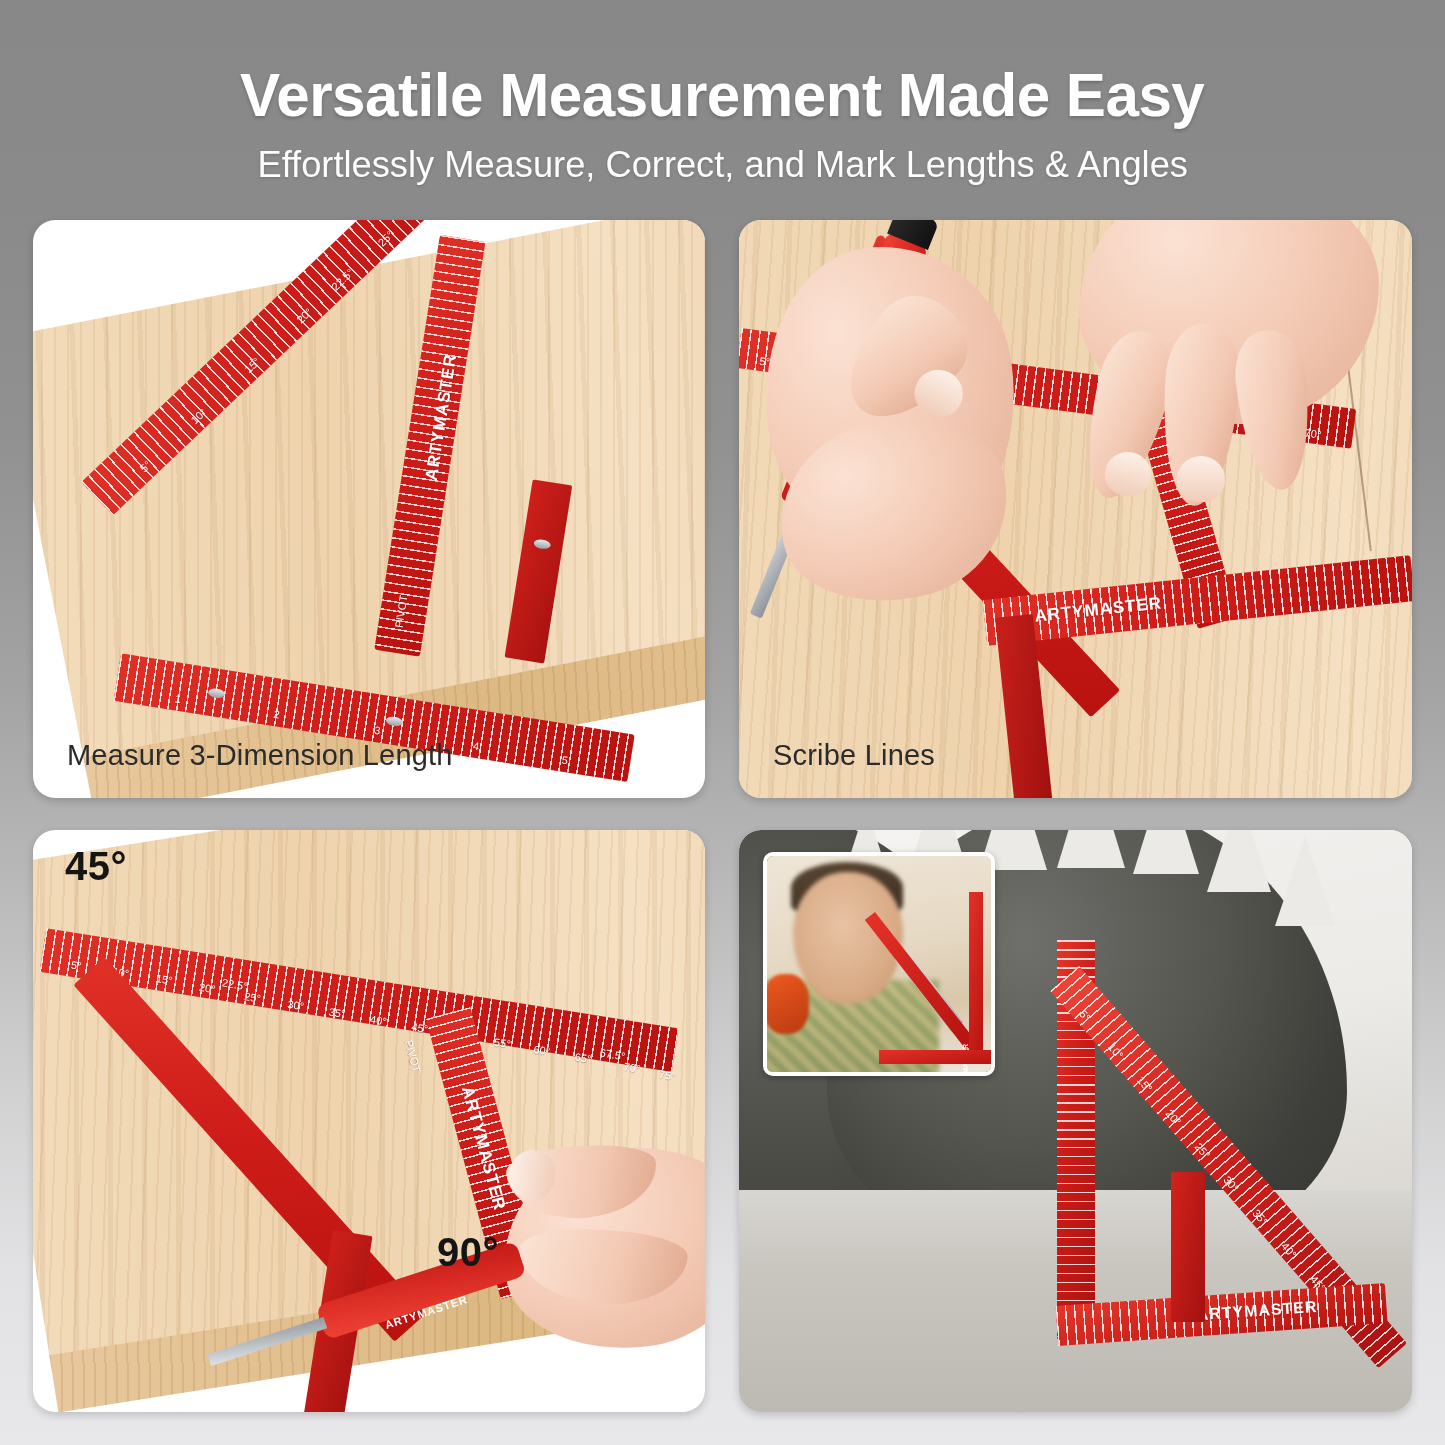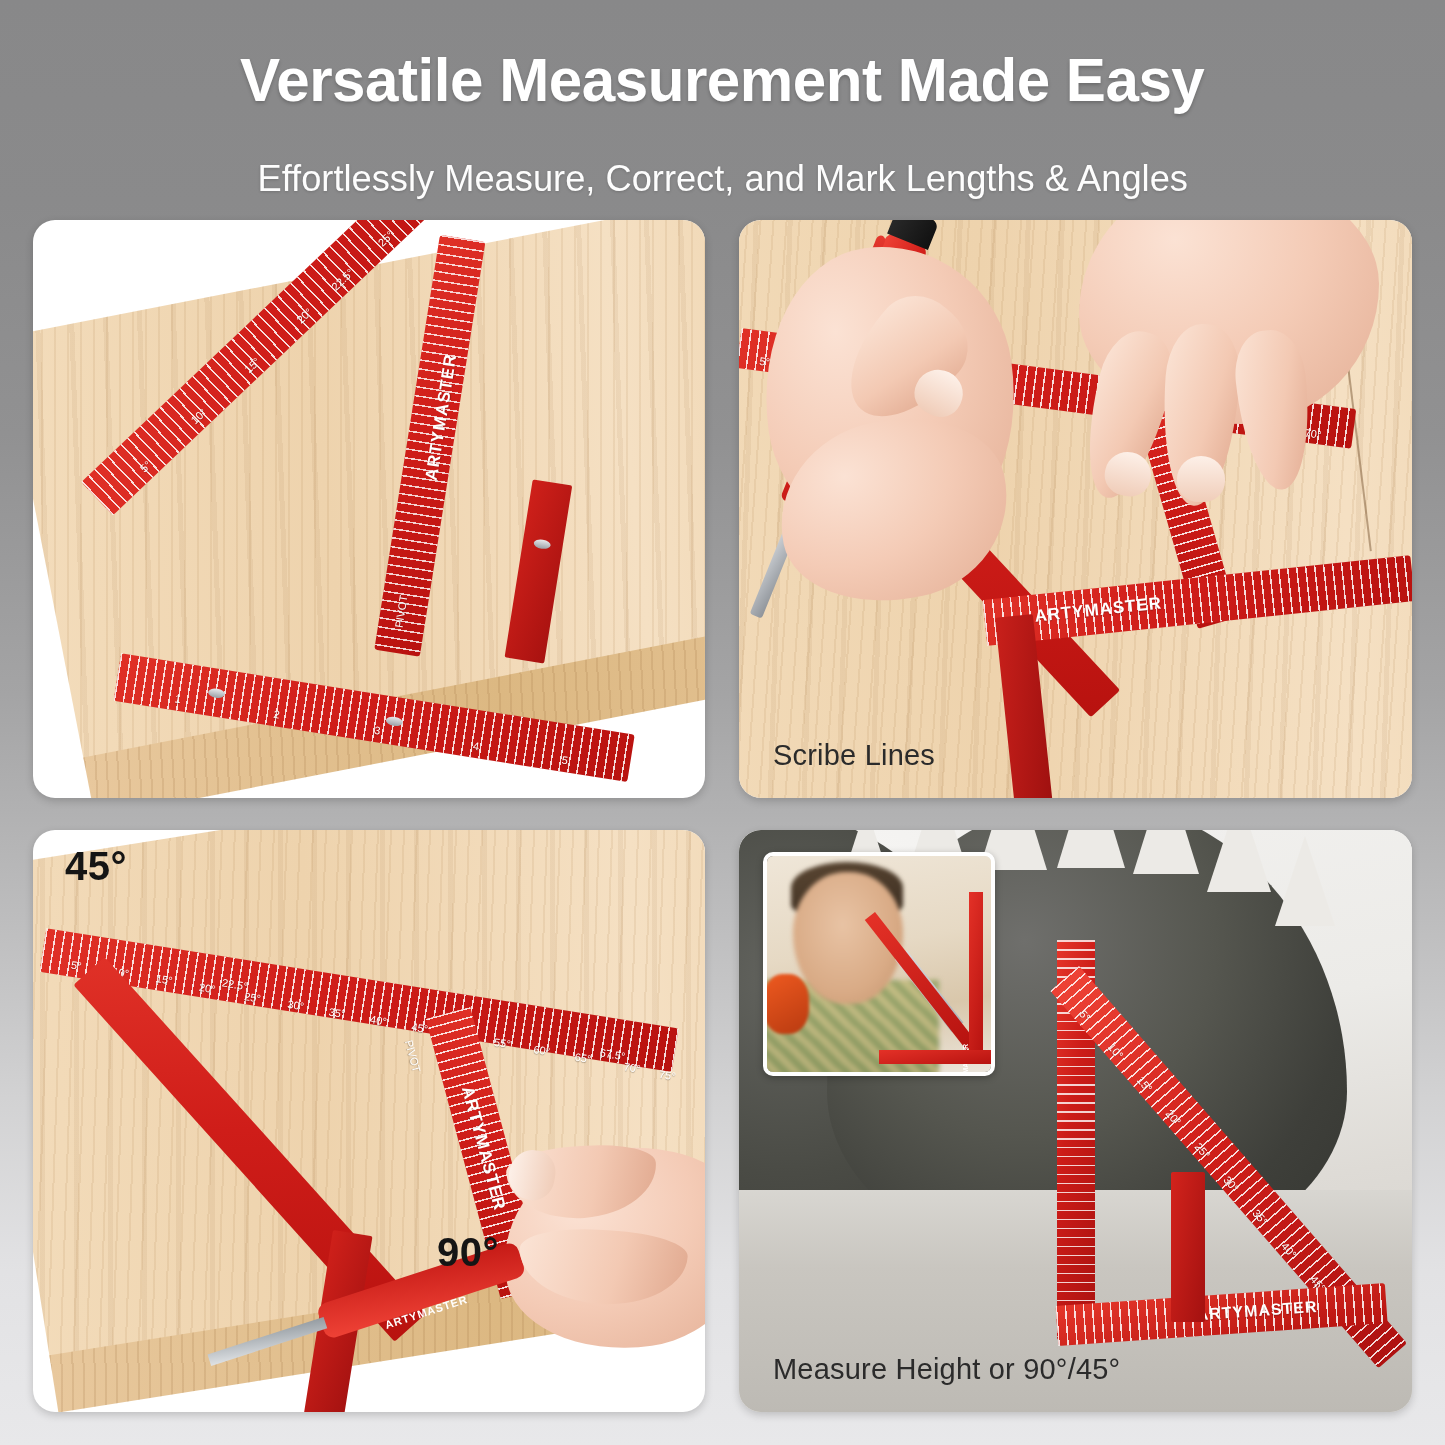--- a/index.html
+++ b/index.html
@@ -9,21 +9,21 @@
     background: linear-gradient(180deg,
        #888889 0%, #8a8a8b 14%, #919192 30%, #a4a4a5 48%,
        #bcbcbd 63%, #d2d2d3 76%, #e2e2e4 88%, #e8e8ea 100%);
     overflow: hidden;
     position: relative;
   }
 
   
   .header { position:absolute; left:0; top:0; width:1445px; height:200px;
             display:flex; flex-direction:column; align-items:center;
-            justify-content:space-between; padding-top:44px; }
+            justify-content:center; padding-top:44px; }
   .title { font-size:62px; font-weight:bold; color:#ffffff; letter-spacing:-0.5px;
            text-shadow:0 2px 4px rgba(0,0,0,0.22); white-space:nowrap;
            transform: scaleX(0.97); }
   .subtitle { margin-top:14px; font-size:37px; color:#fdfdfd; font-weight:400;
               text-shadow:0 1px 3px rgba(0,0,0,0.18); white-space:nowrap;
               transform: scaleX(0.98); }
 
   
   .grid { position:absolute; left:33px; top:220px; width:1379px; height:1192px; }
   .panel { position:absolute; background:#ffffff; border-radius:22px;
@@ -270,20 +270,21 @@
           <div class="tick-v"></div>
           <span class="brand" style="left:-34px;top:170px;transform:rotate(-90deg);">ARTYMASTER</span>
           <span class="deglbl" style="left:4px;top:372px;transform:rotate(-90deg);">PIVOT</span>
         </div>
 
         <div class="fence">
           <div class="rivet" style="left:11px;top:58px;"></div>
         </div>
       </div>
     </div>
+    <div class="caption">Measure 3-Dimension Length</div>
   </div>
 
   <div class="panel p2">
     <div class="scene">
       <div class="board wood">
         <div class="seam" style="left:700px;top:130px;"></div>
 
       </div>
 
       <div class="sq">
@@ -432,16 +433,15 @@
         <div class="isq">
           <div class="blade-in"></div>
           <div class="isq-h"></div>
           <div class="isq-v">
             <span class="isq-br">ARTYMASTER</span>
           </div>
           <div class="isq-b"></div>
         </div>
       </div>
     </div>
-    <div class="caption">Measure Height or 90°/45°</div>
   </div>
 
 </div>
 
 </body></html>

